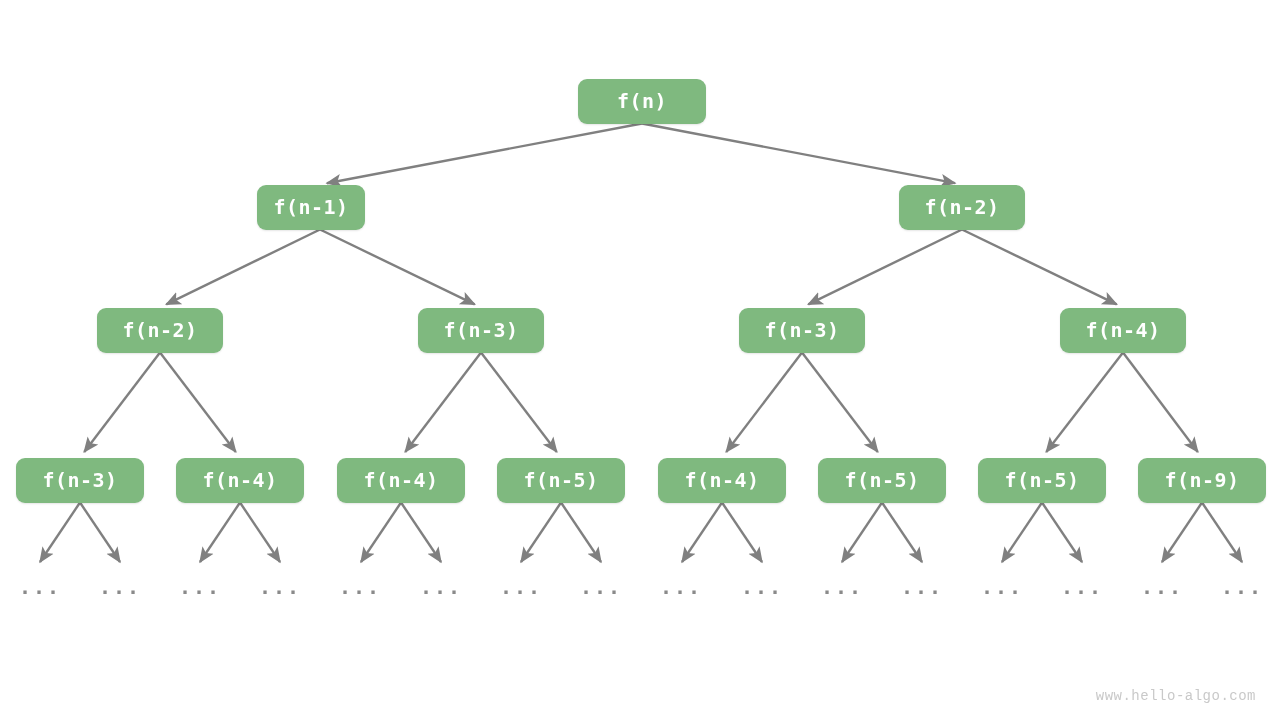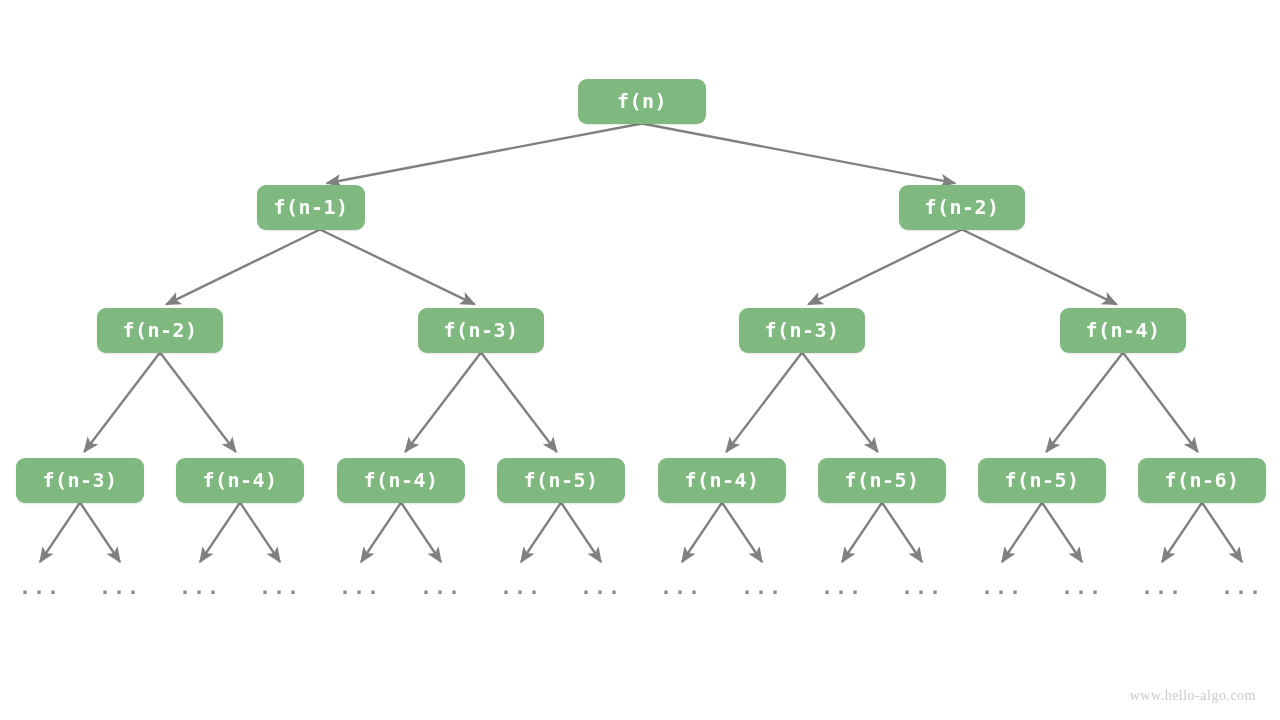--- a/index.html
+++ b/index.html
@@ -48,21 +48,21 @@
     letter-spacing: 2px;
     line-height: 1;
     transform: translate(-50%, -50%);
     white-space: nowrap;
   }
   #watermark {
     position: absolute;
     right: 24px;
     bottom: 16px;
     color: #c9c9c9;
-    font-family: Liberation Serif, serif;
+    font-family: Liberation Mono, monospace;
     font-size: 14px;
     letter-spacing: 0.5px;
     white-space: nowrap;
   }
 </style>
 </head>
 <body>
 
 <div id="canvas">
 
@@ -143,21 +143,21 @@
       <div class="node" style="left: 658px; top: 457.5px; width: 128px; height: 45px; background: rgb(127, 185, 127); color: rgb(255, 255, 255);">
         <span>f(n-4)</span>
       </div>
       <div class="node" style="left: 818px; top: 457.5px; width: 128px; height: 45px; background: rgb(127, 185, 127); color: rgb(255, 255, 255);">
         <span>f(n-5)</span>
       </div>
       <div class="node" style="left: 978px; top: 457.5px; width: 128px; height: 45px; background: rgb(127, 185, 127); color: rgb(255, 255, 255);">
         <span>f(n-5)</span>
       </div>
       <div class="node" style="left: 1138px; top: 457.5px; width: 128px; height: 45px; background: rgb(127, 185, 127); color: rgb(255, 255, 255);">
-        <span>f(n-6)</span>
+        <span>f(n-9)</span>
       </div>
     </div>
 
   <div id="ellipses-layer">
       <div class="ellipsis" style="left: 40px; top: 587px; color: rgb(138, 138, 138);">...</div>
       <div class="ellipsis" style="left: 120px; top: 587px; color: rgb(138, 138, 138);">...</div>
       <div class="ellipsis" style="left: 200px; top: 587px; color: rgb(138, 138, 138);">...</div>
       <div class="ellipsis" style="left: 280px; top: 587px; color: rgb(138, 138, 138);">...</div>
       <div class="ellipsis" style="left: 360px; top: 587px; color: rgb(138, 138, 138);">...</div>
       <div class="ellipsis" style="left: 441px; top: 587px; color: rgb(138, 138, 138);">...</div>

